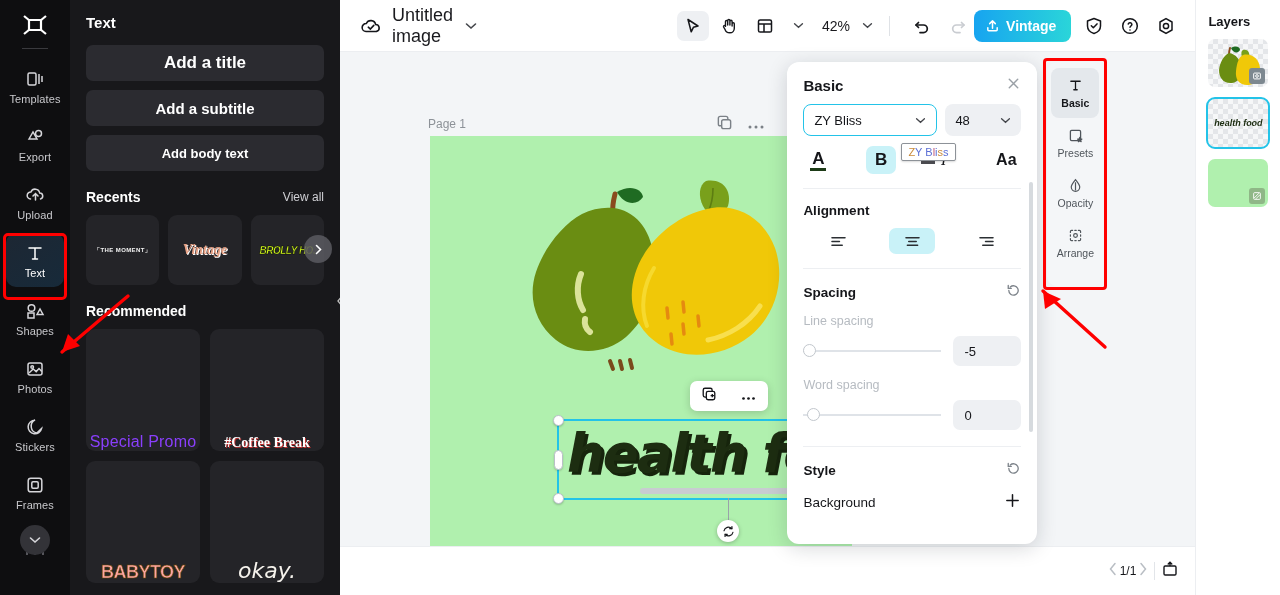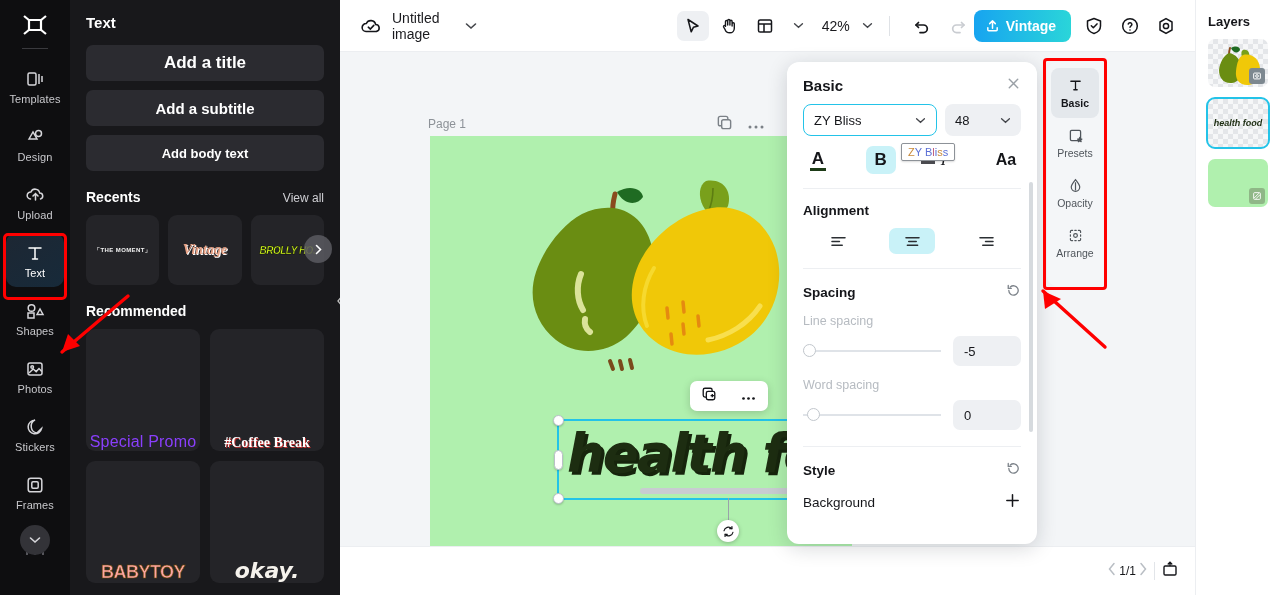--- a/index.html
+++ b/index.html
@@ -49,21 +49,21 @@
   }
   .panel-title { color: #fff; font-size: 15px; font-weight: 700; margin-bottom: 14px; }
   .big-btn {
     height: 36px; background: #2b2b30; border-radius: 7px; color: #fff;
     display: flex; align-items: center; justify-content: center;
     font-weight: 700; margin-bottom: 9px; cursor: pointer;
   }
   .big-btn.t1 { font-size: 17px; }
   .big-btn.t2 { font-size: 15px; }
   .big-btn.t3 { font-size: 13px; }
-  .sec-head { display: flex; align-items: flex-end; justify-content: space-between; margin: 18px 0 10px; }
+  .sec-head { display: flex; align-items: center; justify-content: space-between; margin: 18px 0 10px; }
   .sec-head .h { color: #fff; font-size: 14px; font-weight: 700; }
   .sec-head .v { color: #cfcfd4; font-size: 12px; cursor: pointer; }
   .recents { display: flex; gap: 9px; position: relative; }
   .rec-card {
     width: 77px; height: 70px; background: #242428; border-radius: 9px;
     display:flex; align-items:center; justify-content:center; overflow:hidden;
     cursor: pointer;
   }
   .rec-1 { color:#f2f2f2; font-size:6px; font-weight:700; letter-spacing:.4px;}
   .rec-2 { color:#e8a286; font-size:14px; font-weight:700; font-family:"Liberation Serif",serif; font-style:italic; text-shadow: 1px 1px 0 #fff;}
@@ -71,36 +71,36 @@
   .rec-next {
     position:absolute; right:-8px; top: 20px; width: 28px; height: 28px; border-radius:50%;
     background: rgba(90,90,96,.85); display:flex; align-items:center; justify-content:center;
     color:#fff; font-size: 13px; cursor:pointer;
   }
   .grid2 { display:grid; grid-template-columns: 1fr 1fr; gap: 10px; }
   .g-card { height: 122px; background:#242428; border-radius:9px; display:flex; align-items:flex-end; justify-content:center; cursor:pointer; overflow:hidden;}
   .g1 { color:#8a3ffc; font-size: 16px; letter-spacing:.2px;}
   .g2 { color:#fff; font-size: 14px; font-weight:700; font-family:"Liberation Serif", serif; text-shadow: 1px 1px 0 #c53030;}
   .g3 { color:#fca5a5; font-size: 18px; font-weight:700; letter-spacing:-.5px; -webkit-text-stroke:.6px #6b4a00;}
-  .g4 { color:#f5f2ec; font-size: 22px; font-weight:700; font-style:italic; font-family:"DejaVu Sans", sans-serif;}
+  .g4 { color:#f5f2ec; font-size: 22px; font-weight:400; font-style:italic; font-family:"DejaVu Sans", sans-serif;}
   .panel-collapse {
     position:absolute; right:-9px; top: 278px; width: 18px; height: 46px;
     background:#18181b; border-radius: 0 9px 9px 0; display:flex; align-items:center; justify-content:center;
     color:#bbb; font-size:11px; z-index: 9; cursor:pointer;
   }
 
   
   .main { flex: 1; height: 595px; display:flex; flex-direction:column; background:#fff; position:relative;}
 
   .topbar {
     height: 52px; background:#fff; display:flex; align-items:center; padding: 0 14px;
     border-bottom: 1px solid #eceef1; position:relative; z-index: 3;
   }
   .tb-cloud { width: 26px; height:26px; display:flex;align-items:center;justify-content:center; margin-left:6px;}
-  .doc-title { font-size: 14px; color:#1a1a1e; margin-left: 10px; }
+  .doc-title { font-size: 18px; color:#1a1a1e; margin-left: 10px; }
   .caret { margin-left: 8px; color:#44464b; display:flex;align-items:center; cursor:pointer;}
   .tb-center { display:flex; align-items:center; gap: 4px; margin-left: 200px; }
   .tb-btn { width: 32px; height:30px; border-radius:7px; display:flex;align-items:center;justify-content:center; cursor:pointer;}
   .tb-btn.sel { background:#eef0f3; }
   .zoom-val { font-size: 14px; color:#1a1a1e; margin-left: 14px; }
   .tb-sep { width:1px; height: 20px; background:#dfe2e6; margin: 0 12px; }
   .tb-right { margin-left:auto; display:flex; align-items:center; gap: 10px; padding-right: 2px;}
   .export {
     height: 32px; padding: 0 15px 0 11px; border-radius: 8px;
     background: linear-gradient(90deg,#17a4f0,#2ad5d9);
@@ -276,21 +276,21 @@
       <span class="lb">Templates</span>
     </div>
 
     <div class="rail-item">
       <span class="ic">
         <svg width="20" height="20" viewBox="0 0 20 20" fill="none" stroke="#d6d6da" stroke-width="1.5">
             <path d="M4 12 L8 5 L12 12 Z"></path>
             <circle cx="13.5" cy="6.5" r="3"></circle>
           </svg>
       </span>
-      <span class="lb">Design</span>
+      <span class="lb">Export</span>
     </div>
 
     <div class="rail-item">
       <span class="ic">
         <svg width="21" height="20" viewBox="0 0 21 20" fill="none" stroke="#d6d6da" stroke-width="1.5" stroke-linecap="round">
             <path d="M5.5 14a3.5 3.5 0 0 1 .4-7 4.6 4.6 0 0 1 8.8 1 3 3 0 0 1 .8 5.9"></path>
             <path d="M10.5 15V8.5M8 11l2.5-2.5L13 11"></path>
           </svg>
       </span>
       <span class="lb">Upload</span>

